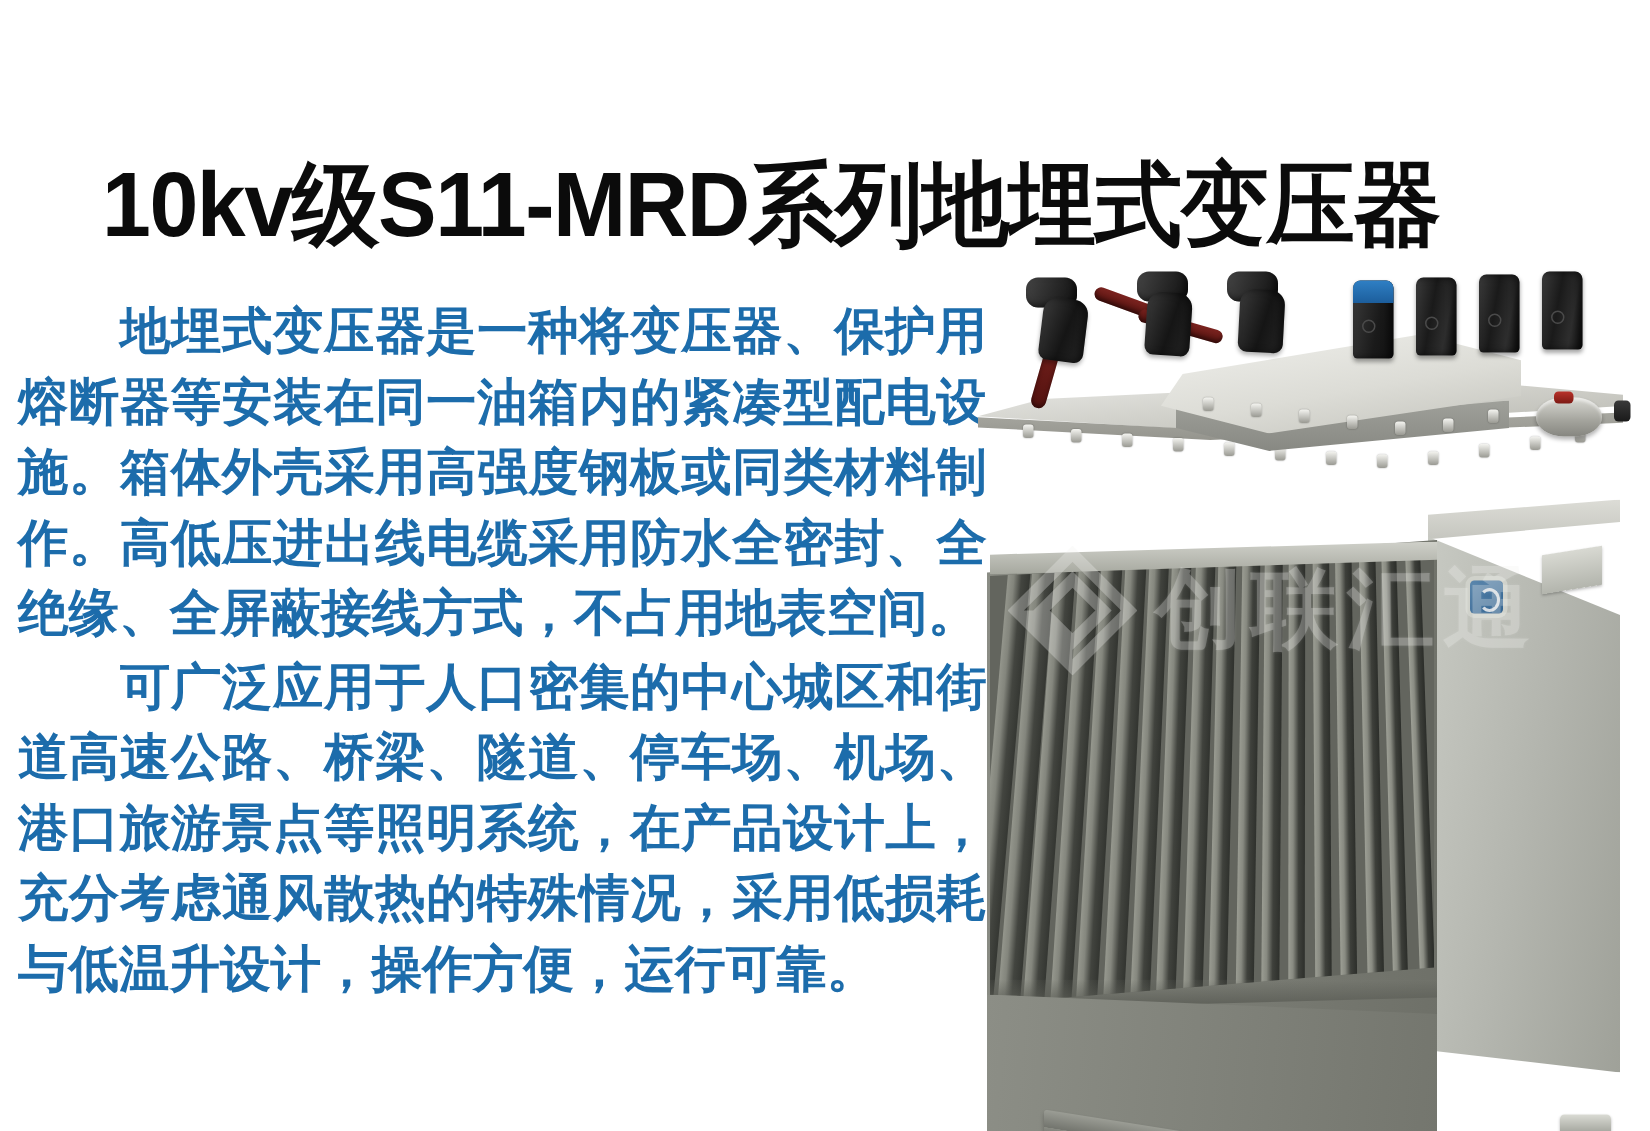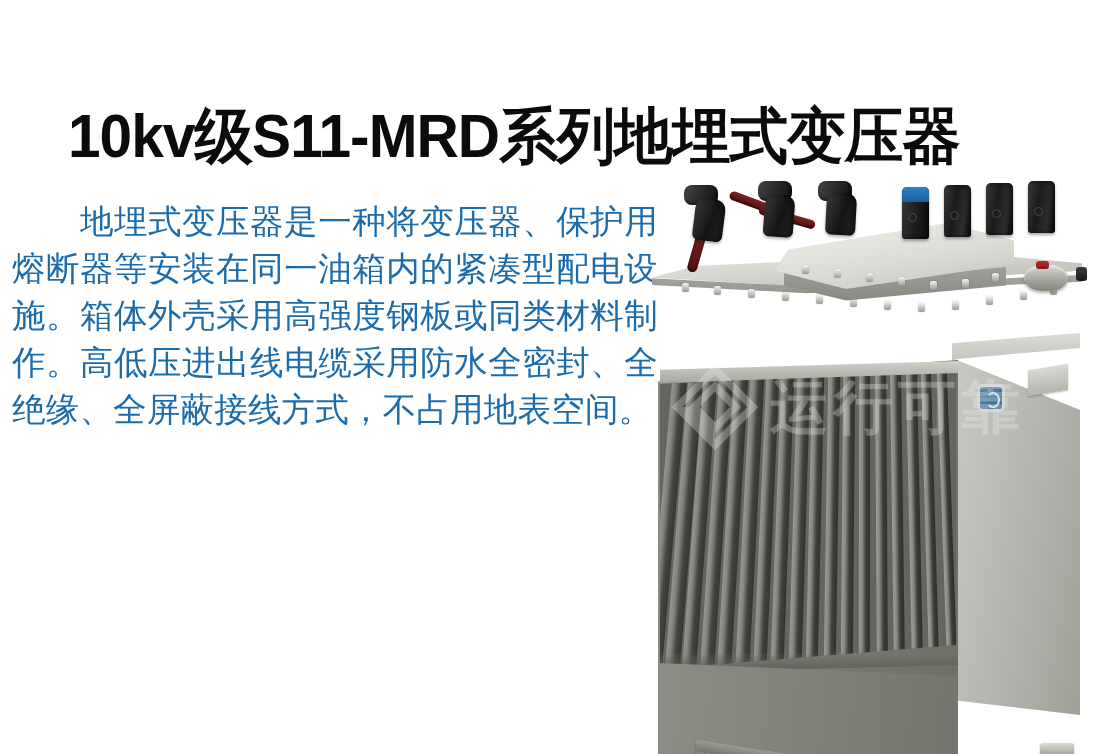--- a/index.html
+++ b/index.html
@@ -37,21 +37,21 @@
   
   #copy {
     position: absolute;
     left: 12px;
     top: 198px;
     width: 646px;
     color: #1c6cab;
     font-size: 33.5px;
     line-height: 47px;
     letter-spacing: 0.2px;
-    font-weight: 400;
+    font-weight: 700;
   }
   #copy p {
     margin: 0 0 2px 0;
     text-indent: 68px;
     text-align: justify;
     text-justify: inter-character;
   }
 
   
   #photo {
@@ -244,20 +244,21 @@
 </style>
 </head>
 <body>
 
 <div id="page">
 
   <h1 id="title">10kv级S11-MRD系列地埋式变压器</h1>
 
   <div id="copy">
     <p>地埋式变压器是一种将变压器、保护用熔断器等安装在同一油箱内的紧凑型配电设施。箱体外壳采用高强度钢板或同类材料制作。高低压进出线电缆采用防水全密封、全绝缘、全屏蔽接线方式，不占用地表空间。</p>
+    <p>可广泛应用于人口密集的中心城区和街道高速公路、桥梁、隧道、停车场、机场、港口旅游景点等照明系统，在产品设计上，充分考虑通风散热的特殊情况，采用低损耗与低温升设计，操作方便，运行可靠。</p>
   </div>
 
   <div id="photo">
 
     <div class="part top-plate"></div>
     <div class="part top-plate-edge"></div>
 
     <div class="part bolt" style="left:46px;  top:128px;"></div>
     <div class="part bolt" style="left:78px;  top:131px;"></div>
     <div class="part bolt" style="left:112px; top:134px;"></div>
@@ -340,17 +341,17 @@
 
   <div id="watermark">
     <svg id="wm-logo" viewBox="0 0 100 100">
       <g fill="none" stroke="#f2f2f0" stroke-width="9">
         <path d="M50 6 L94 50 L50 94 L6 50 Z"></path>
         <path d="M50 26 L74 50 L50 74 L26 50 Z"></path>
       </g>
       <path d="M6 50 L50 94 L50 74 L26 50 Z" fill="#f2f2f0"></path>
     </svg>
     <div id="wm-text">
-      <div id="wm-cn">运行可靠</div>
+      <div id="wm-cn">创联汇通</div>
     </div>
   </div>
 
 </div>
 
 </body></html>

